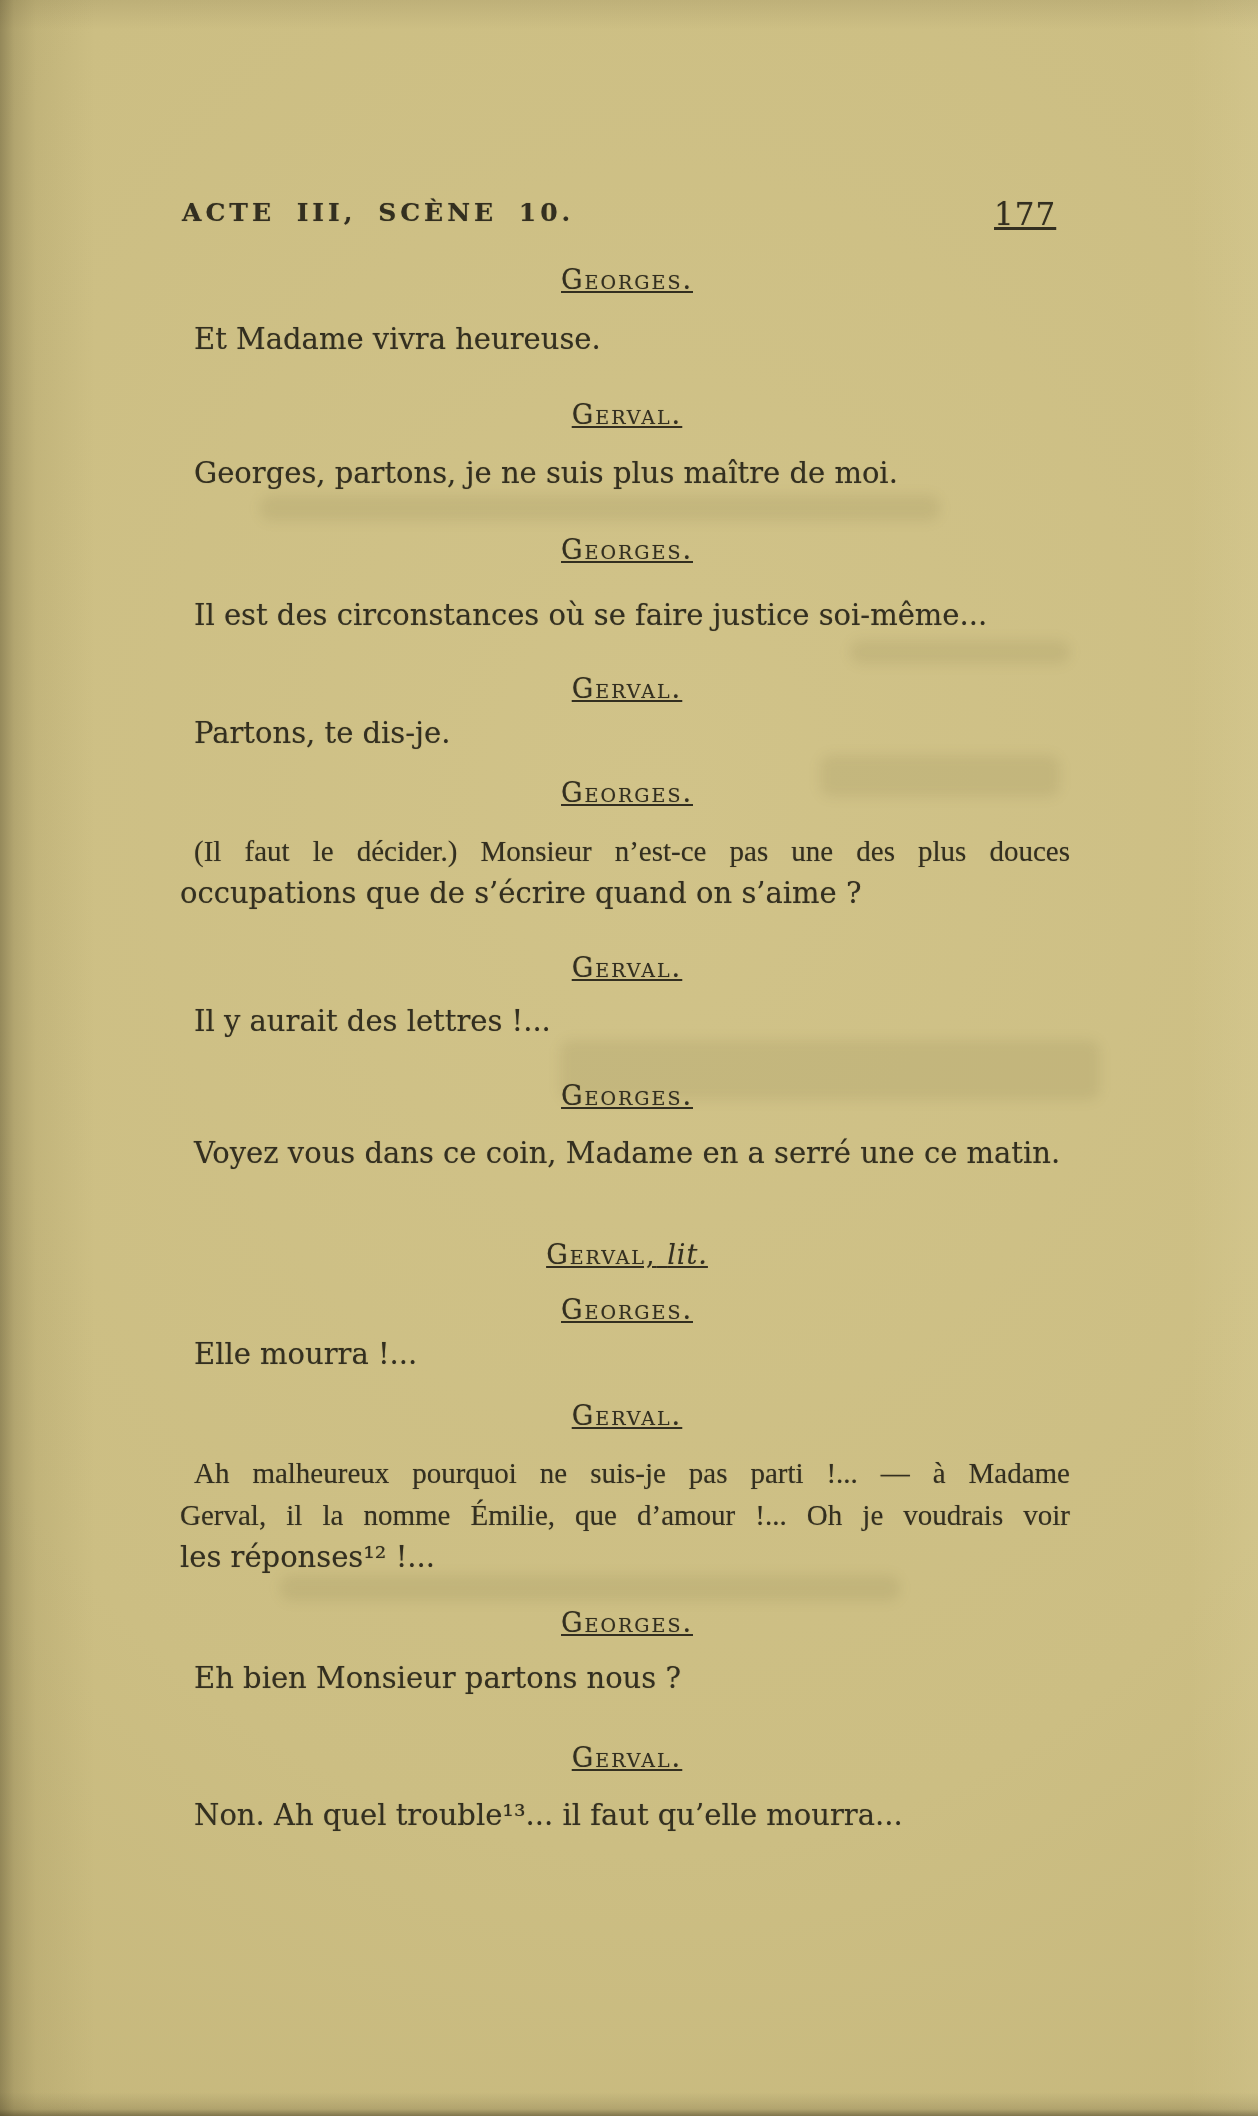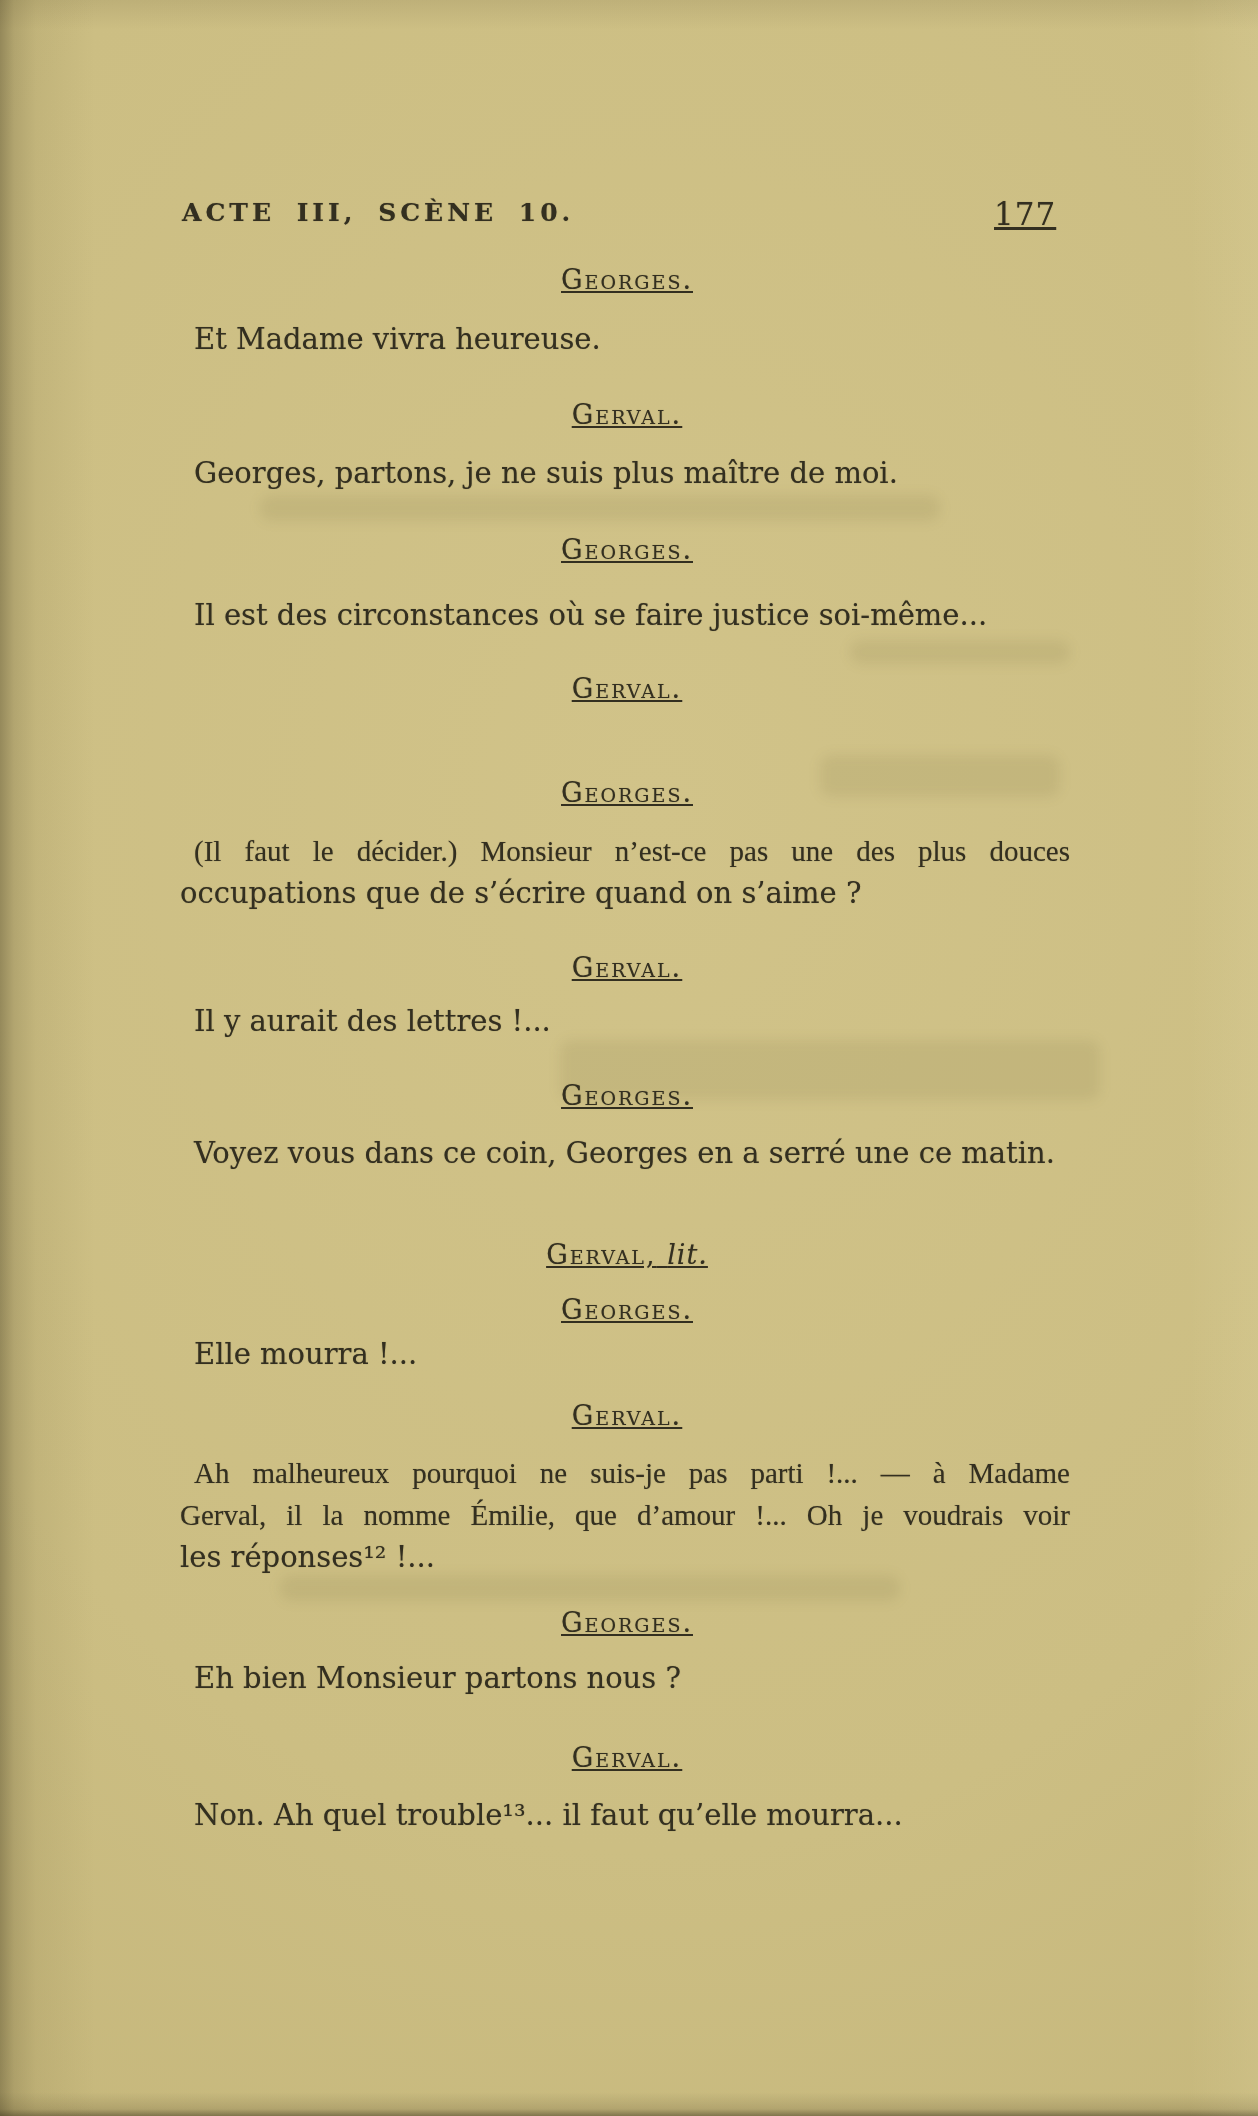--- a/index.html
+++ b/index.html
@@ -100,38 +100,39 @@
   <div class="line" style="top:452px">Georges, partons, je ne suis plus maître de moi.</div>
 
   <div class="speaker" style="top:534px">
     <span>Georges.</span>
   </div>
   <div class="line" style="top:594px">Il est des circonstances où se faire justice soi-même...</div>
 
   <div class="speaker" style="top:673px">
     <span>Gerval.</span>
   </div>
+  <div class="line" style="top:712px">Partons, te dis-je.</div>
 
   <div class="speaker" style="top:777px">
     <span>Georges.</span>
   </div>
   <div class="para" style="top:830px">
     <div class="pline ind j">(Il faut le décider.) Monsieur n’est-ce pas une des plus douces</div>
     <div class="pline">occupations que de s’écrire quand on s’aime ?</div>
   </div>
 
   <div class="speaker" style="top:952px">
     <span>Gerval.</span>
   </div>
   <div class="line" style="top:1000px">Il y aurait des lettres !...</div>
 
   <div class="speaker" style="top:1080px">
     <span>Georges.</span>
   </div>
-  <div class="line" style="top:1132px">Voyez vous dans ce coin, Georges en a serré une ce matin.</div>
+  <div class="line" style="top:1132px">Voyez vous dans ce coin, Madame en a serré une ce matin.</div>
 
   <div class="speaker" style="top:1239px">
     <span>Gerval,</span>
     <span class="dir">lit.</span>
   </div>
 
   <div class="speaker" style="top:1294px">
     <span>Georges.</span>
   </div>
   <div class="line" style="top:1333px">Elle mourra !...</div>

